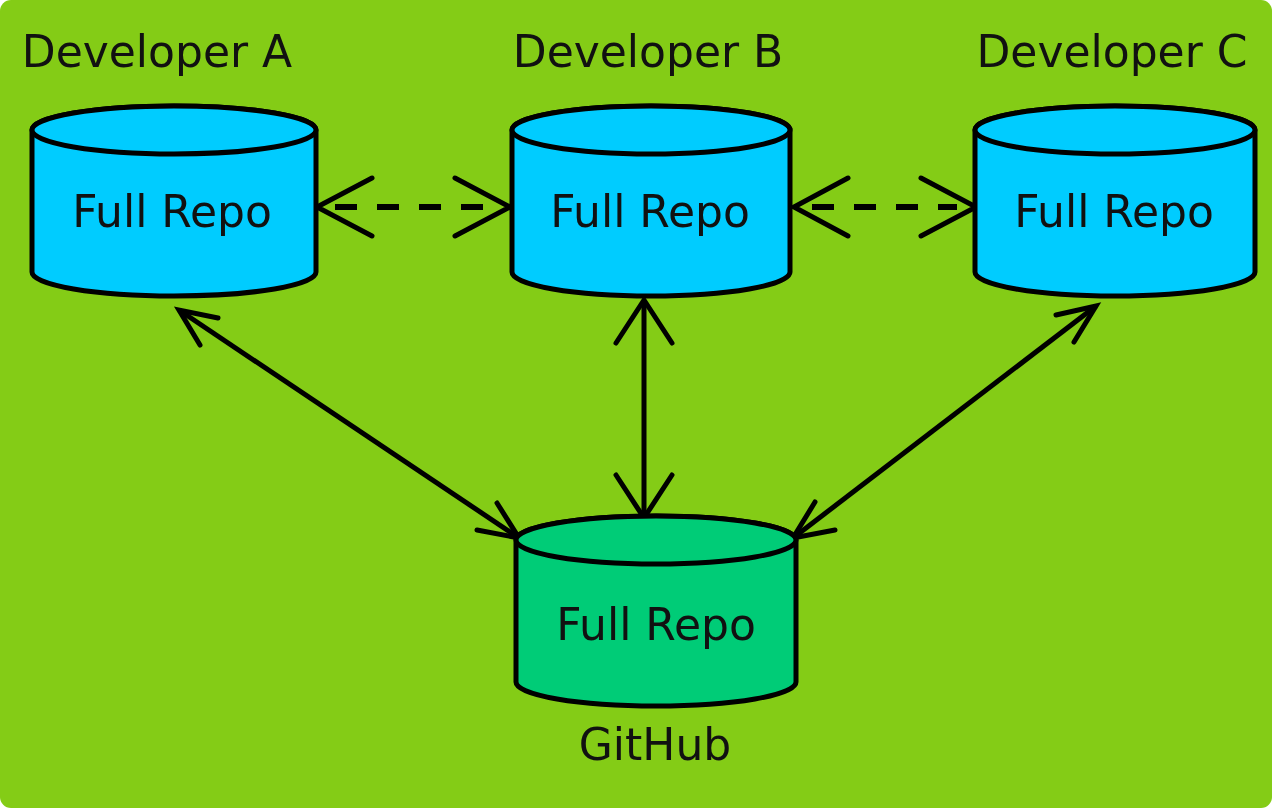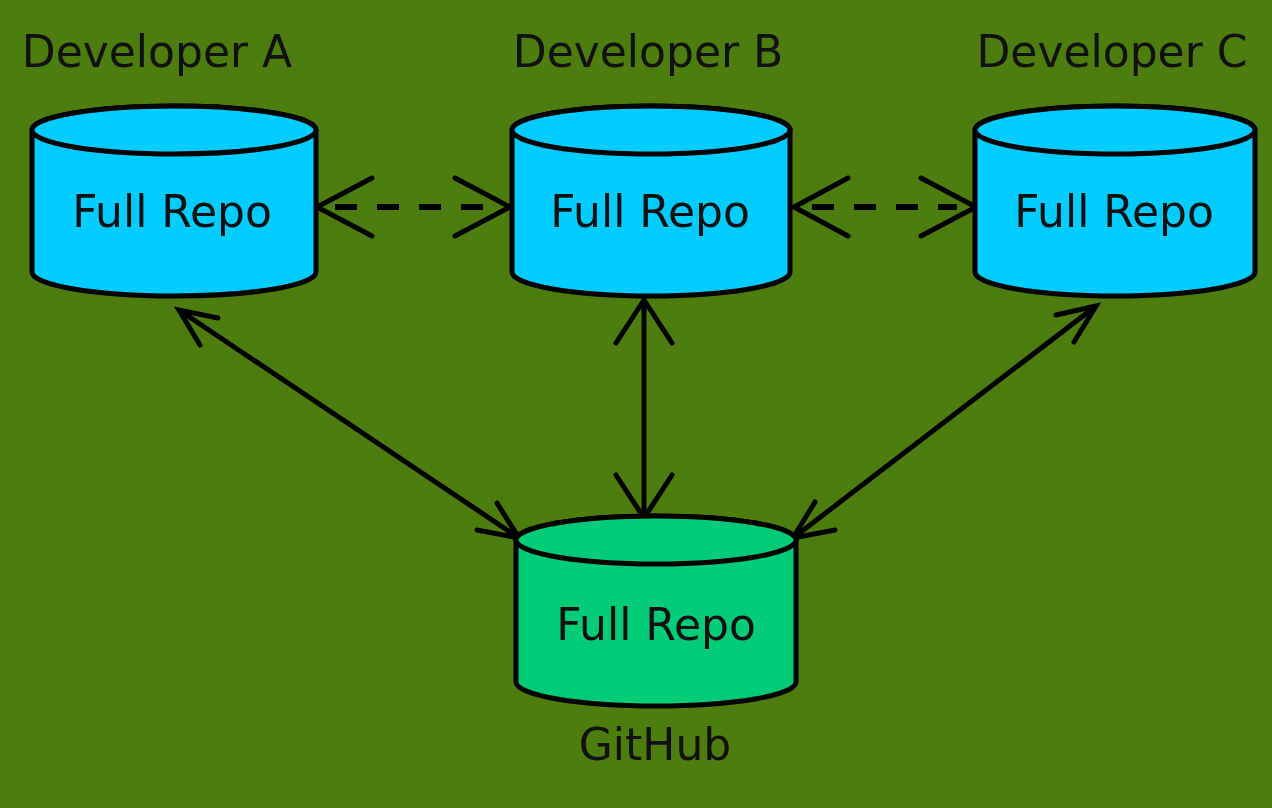--- a/index.html
+++ b/index.html
@@ -58,21 +58,21 @@
   .arrow-head {
     stroke: #000000;
     stroke-width: 5;
     fill: none;
     stroke-linecap: round;
   }
 </style>
 </head>
 <body>
 
-<div id="diagram-root" style="background: #4d7c0f;">
+<div id="diagram-root" style="background: #84cc16; border-radius: 11px;">
   <svg class="diagram-canvas" viewBox="0 0 1272 808" xmlns="http://www.w3.org/2000/svg">
 
     
 
      Developer B --&gt;
     <g>
       <line class="edge-dashed" x1="335" y1="207" x2="492" y2="207"></line>
       <path class="arrow-head" d="M 372 178 L 317 207 L 372 236"></path>
       <path class="arrow-head" d="M 455 178 L 510 207 L 455 236"></path>
     </g>

